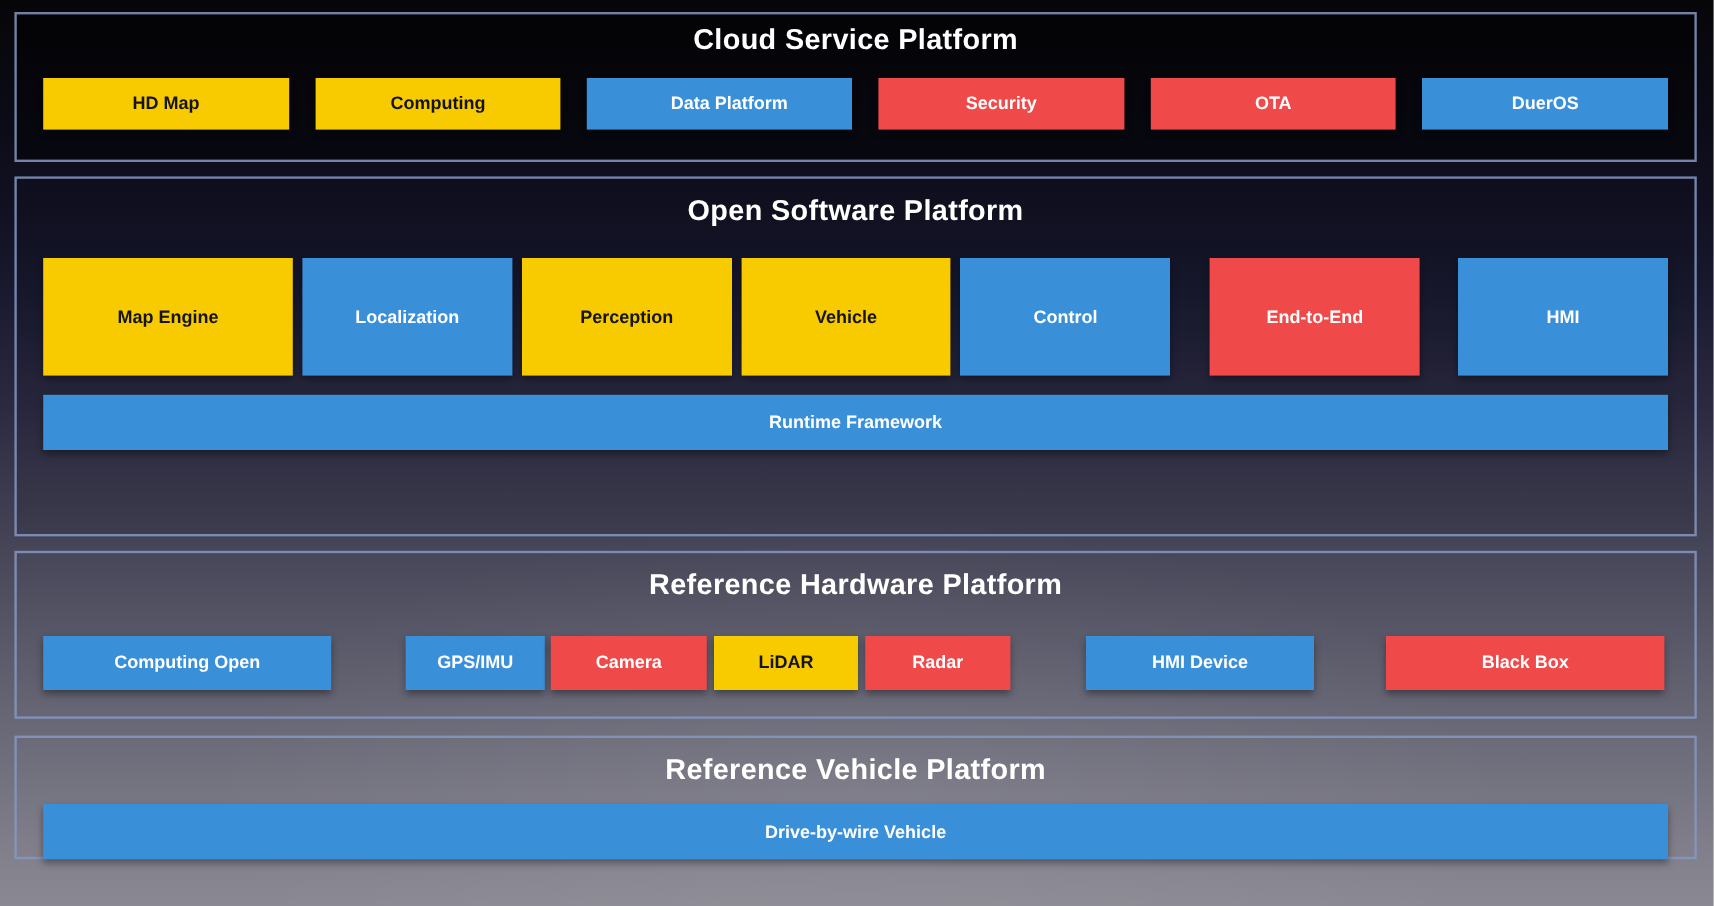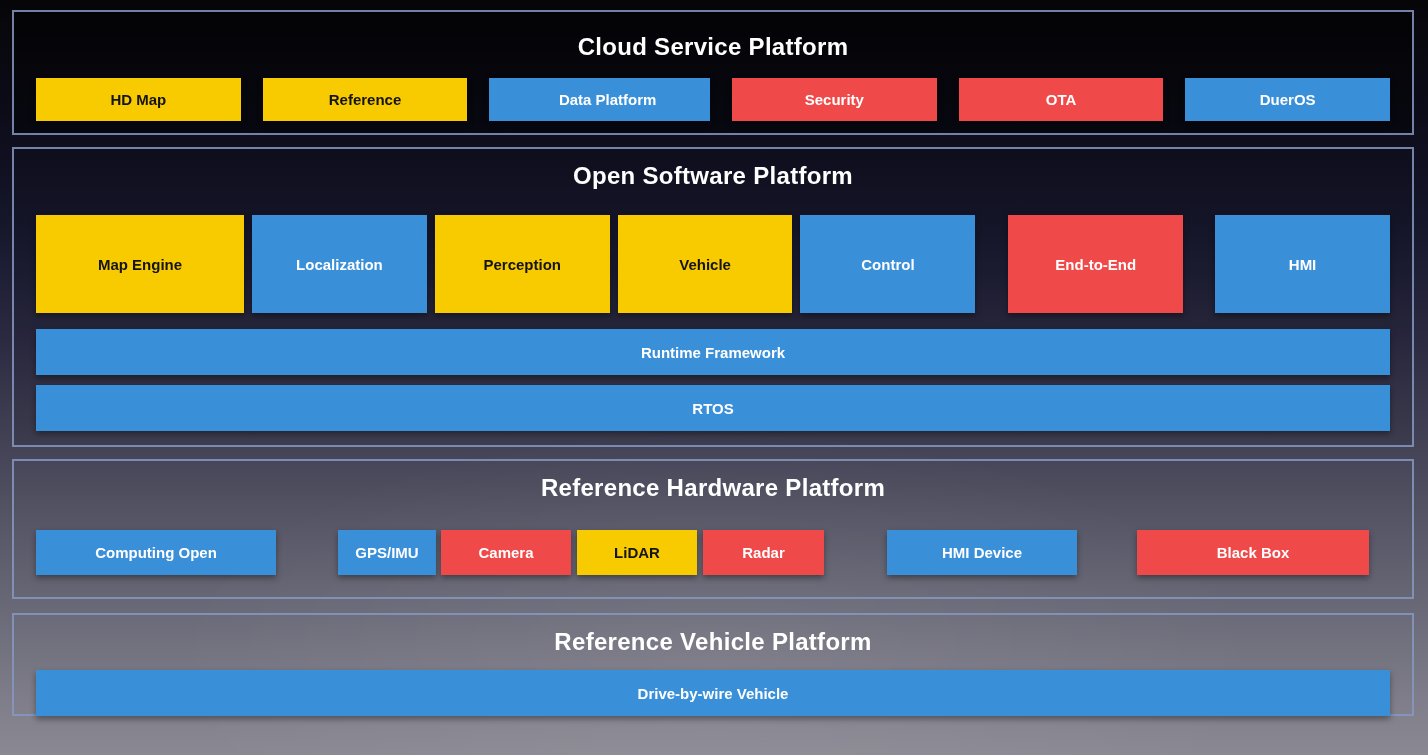--- a/index.html
+++ b/index.html
@@ -23,21 +23,21 @@
     border: 2px solid rgba(134, 152, 193, 0.85);
     box-sizing: border-box;
     padding: 0 22px;
   }
   .section.cloud    { top: 10px;  height: 125px; background: rgba(0,0,0,0.40); }
   .section.software { top: 147px; height: 300px; background: rgba(5,5,18,0.10); }
   .section.hardware { top: 459px; height: 140px; }
   .section.vehicle  { top: 613px; height: 103px; }
 
   .title {
-    margin: 0; padding-top: 21px;
+    margin: 0; padding-top: 8px;
     height: 28px; line-height: 28px;
     text-align: center;
     color: #ffffff;
     font-size: 24px; font-weight: bold;
     letter-spacing: 0.3px;
   }
   .software .title, .hardware .title, .vehicle .title { padding-top: 13px; }
 
   .row { display: flex; }
 
@@ -63,60 +63,59 @@
   .software .modules .box.hmi        { margin-left: 24px; }
 
   .bar { height: 46px; width: 100%; }
   .software .bar.runtime { margin-top: 16px; }
   .software .bar.rtos    { margin-top: 10px; }
 
   
   .hardware .row { margin-top: 28px; }
   .hardware .box { height: 45px; flex: none; }
   .hardware .computing-unit { width: 240px; }
-  .hardware .gps-imu        { width: 98px; margin-left: 62px; }
+  .hardware .gps-imu        { width: 116px; margin-left: 62px; }
   .hardware .camera         { width: 130px; margin-left: 5px; }
   .hardware .lidar          { width: 120px; margin-left: 6px; }
   .hardware .radar          { width: 121px; margin-left: 6px; }
   .hardware .hmi-device     { width: 190px; margin-left: 63px; }
   .hardware .black-box      { width: 232px; margin-left: 60px; }
 
   
   .vehicle .bar { margin-top: 14px; }
 </style>
 </head>
 <body>
 
 <div class="stage">
 
   <div class="section cloud">
     <h2 class="title">Cloud Service Platform</h2>
     <div class="row">
       <div class="box" data-color="yellow" style="background: rgb(248, 202, 0);">HD Map</div>
-      <div class="box" data-color="yellow" style="background: rgb(248, 202, 0);">Reference</div>
+      <div class="box" data-color="yellow" style="background: rgb(248, 202, 0);">Computing</div>
       <div class="box" data-color="blue" style="background: rgb(58, 143, 217); padding-left: 16px;">Data Platform</div>
       <div class="box" data-color="red" style="background: rgb(240, 73, 73);">Security</div>
       <div class="box" data-color="red" style="background: rgb(240, 73, 73);">OTA</div>
       <div class="box" data-color="blue" style="background: rgb(58, 143, 217);">DuerOS</div>
     </div>
   </div>
 
   <div class="section software">
     <h2 class="title">Open Software Platform</h2>
     <div class="row modules">
       <div class="box map-engine" data-color="yellow" style="background: rgb(248, 202, 0);">Map Engine</div>
       <div class="box" data-color="blue" style="background: rgb(58, 143, 217);">Localization</div>
       <div class="box" data-color="yellow" style="background: rgb(248, 202, 0);">Perception</div>
       <div class="box" data-color="yellow" style="background: rgb(248, 202, 0);">Vehicle</div>
       <div class="box" data-color="blue" style="background: rgb(58, 143, 217);">Control</div>
       <div class="box end-to-end" data-color="red" style="background: rgb(240, 73, 73);">End-to-End</div>
       <div class="box hmi" data-color="blue" style="background: rgb(58, 143, 217);">HMI</div>
     </div>
     <div class="box bar runtime" data-color="blue" style="background: rgb(58, 143, 217);">Runtime Framework</div>
-    <div class="box bar rtos" data-color="blue" style="background: rgb(58, 143, 217);">RTOS</div>
   </div>
 
   <div class="section hardware">
     <h2 class="title">Reference Hardware Platform</h2>
     <div class="row">
       <div class="box computing-unit" data-color="blue" style="background: rgb(58, 143, 217);">Computing Open</div>
       <div class="box gps-imu" data-color="blue" style="background: rgb(58, 143, 217);">GPS/IMU</div>
       <div class="box camera" data-color="red" style="background: rgb(240, 73, 73);">Camera</div>
       <div class="box lidar" data-color="yellow" style="background: rgb(248, 202, 0);">LiDAR</div>
       <div class="box radar" data-color="red" style="background: rgb(240, 73, 73);">Radar</div>

